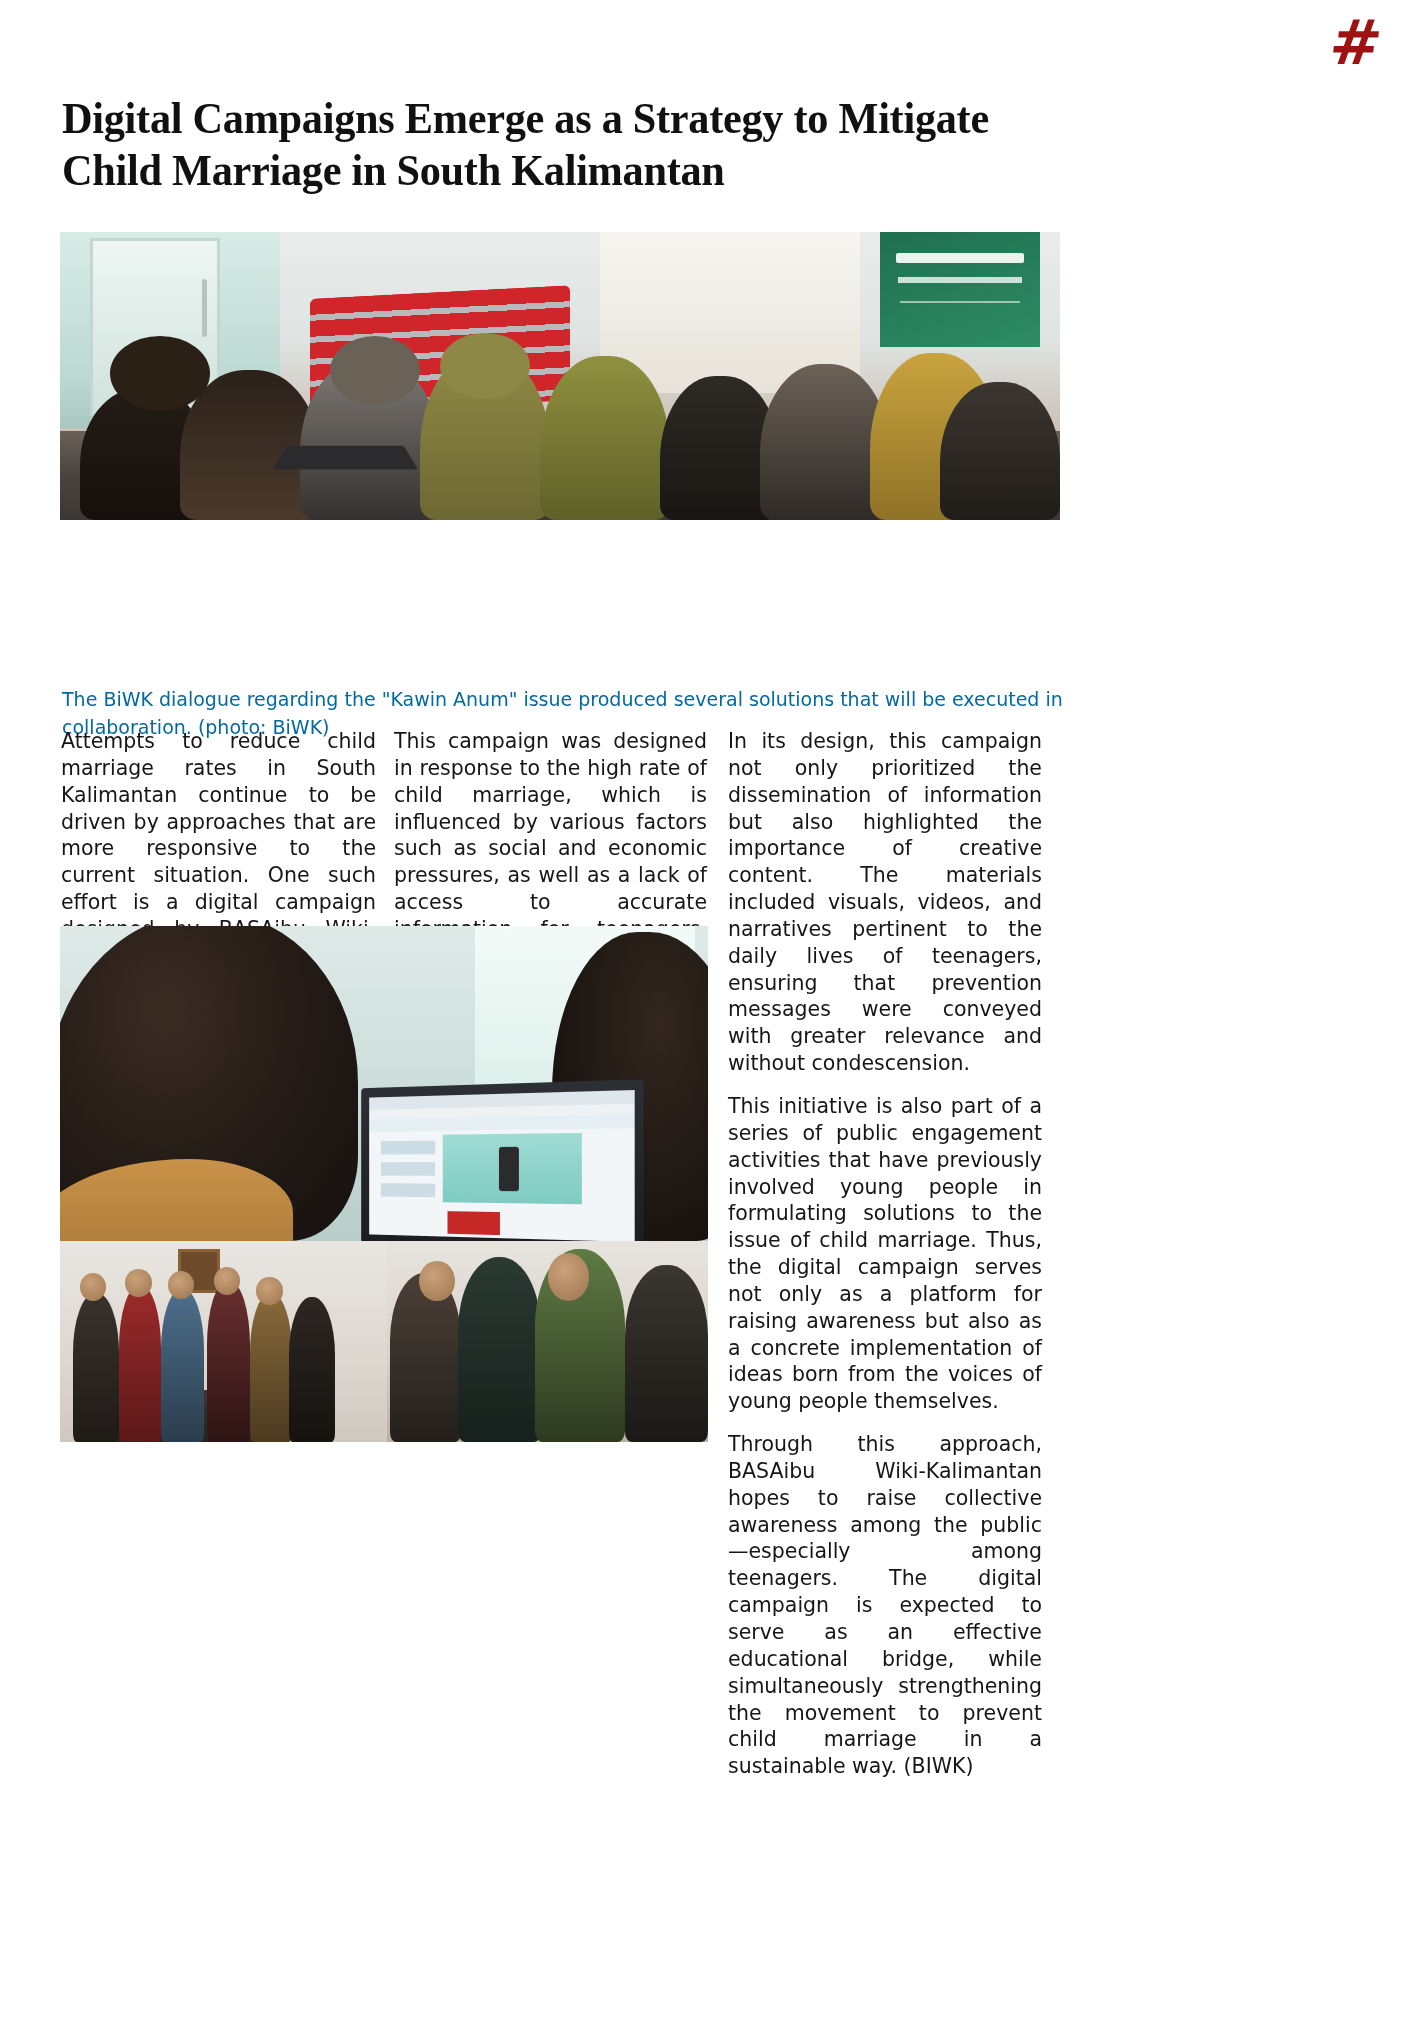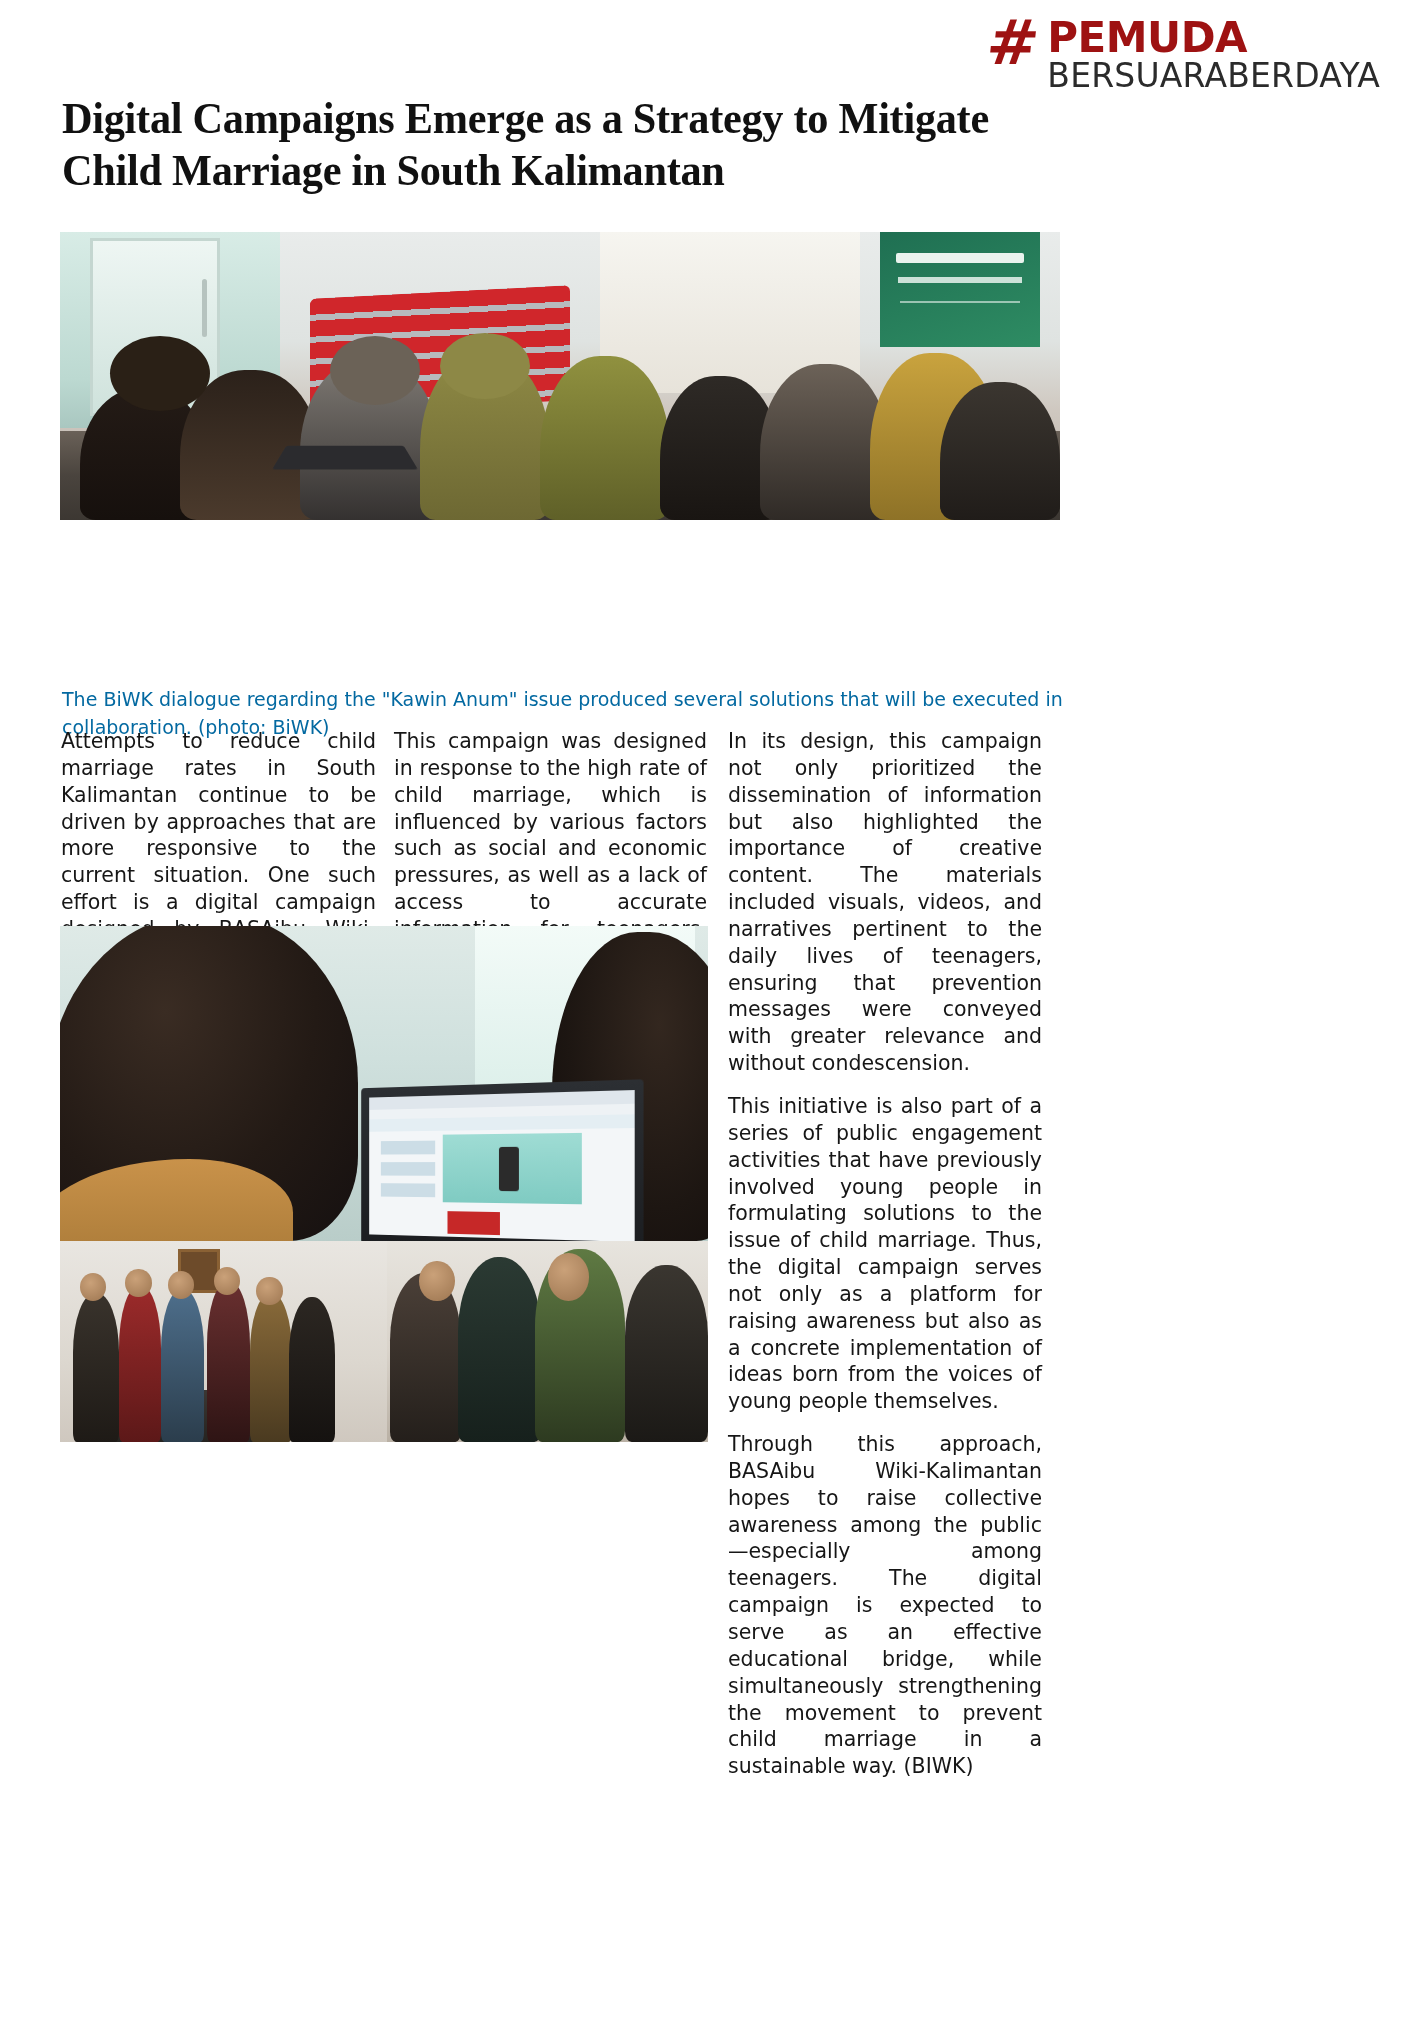--- a/index.html
+++ b/index.html
@@ -291,24 +291,20 @@
     background: radial-gradient(circle at 40% 35%, #caa179, #9c7550);
   }
 </style>
 </head>
 <body>
 
 <div class="page">
 
   <div class="masthead">
     <span class="hash-glyph">#</span>
-    <span class="logo-words">
-      <span class="logo-top">PEMUDA</span>
-      <span class="logo-bottom">BERSUARABERDAYA</span>
-    </span>
   </div>
 
   <h1 class="headline">Digital Campaigns Emerge as a Strategy to Mitigate Child Marriage in South Kalimantan</h1>
 
   <div class="hero-photo">
     <div class="scene">
       <div class="hero-bg"></div>
       <div class="hero-wall-left"></div>
       <div class="hero-door"></div>
       <div class="hero-window"></div>

